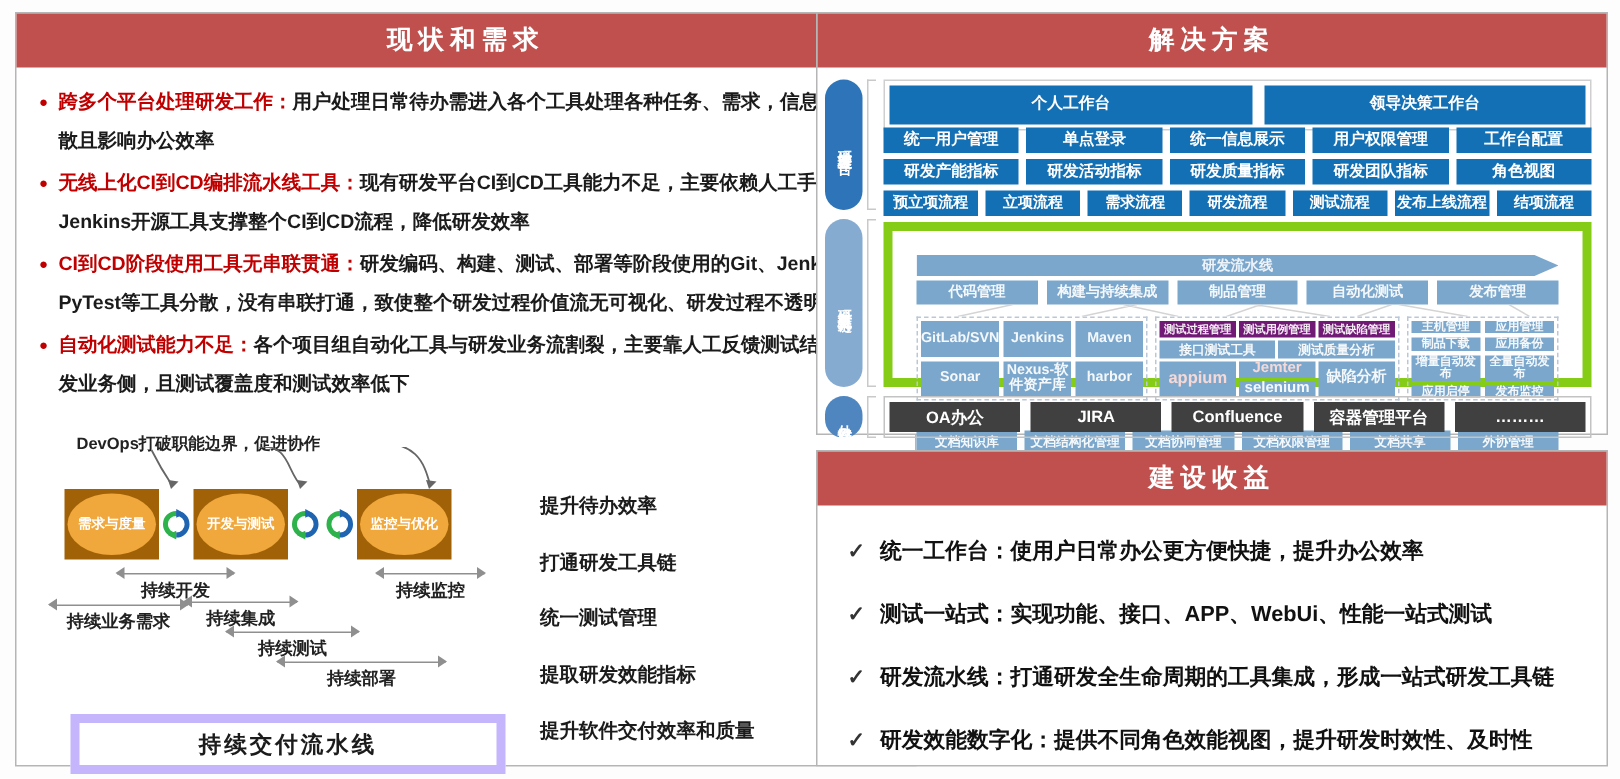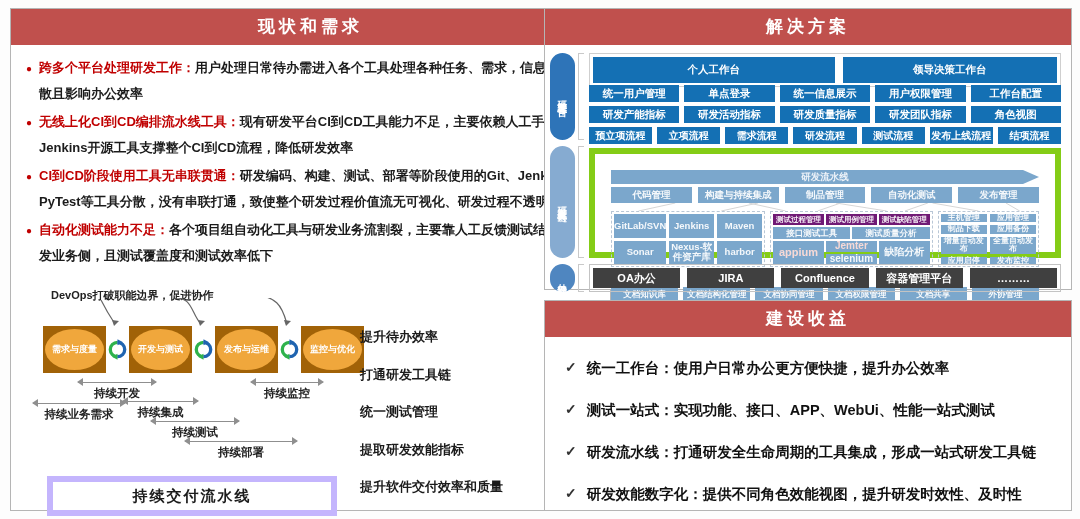--- a/index.html
+++ b/index.html
@@ -121,23 +121,20 @@
             </svg></div>
           <div class="stage">
             <div class="ell">开发与测试</div>
           </div>
           <div class="sync"><svg viewBox="0 0 32 32">
               <path d="M16 5 A11 11 0 0 0 16 27" fill="none" stroke="#2eb24c" stroke-width="5"></path>
               <polygon points="16,22.5 16,31.5 7.5,27" fill="#2eb24c"></polygon>
               <path d="M16 27 A11 11 0 0 0 16 5" fill="none" stroke="#1f64b0" stroke-width="5"></path>
               <polygon points="16,0.5 16,9.5 24.5,5" fill="#1f64b0"></polygon>
             </svg></div>
-          <div class="stage">
-            <div class="ell">发布与运维</div>
-          </div>
           <div class="sync"><svg viewBox="0 0 32 32">
               <path d="M16 5 A11 11 0 0 0 16 27" fill="none" stroke="#2eb24c" stroke-width="5"></path>
               <polygon points="16,22.5 16,31.5 7.5,27" fill="#2eb24c"></polygon>
               <path d="M16 27 A11 11 0 0 0 16 5" fill="none" stroke="#1f64b0" stroke-width="5"></path>
               <polygon points="16,0.5 16,9.5 24.5,5" fill="#1f64b0"></polygon>
             </svg></div>
           <div class="stage">
             <div class="ell">监控与优化</div>
           </div>
         </div>

